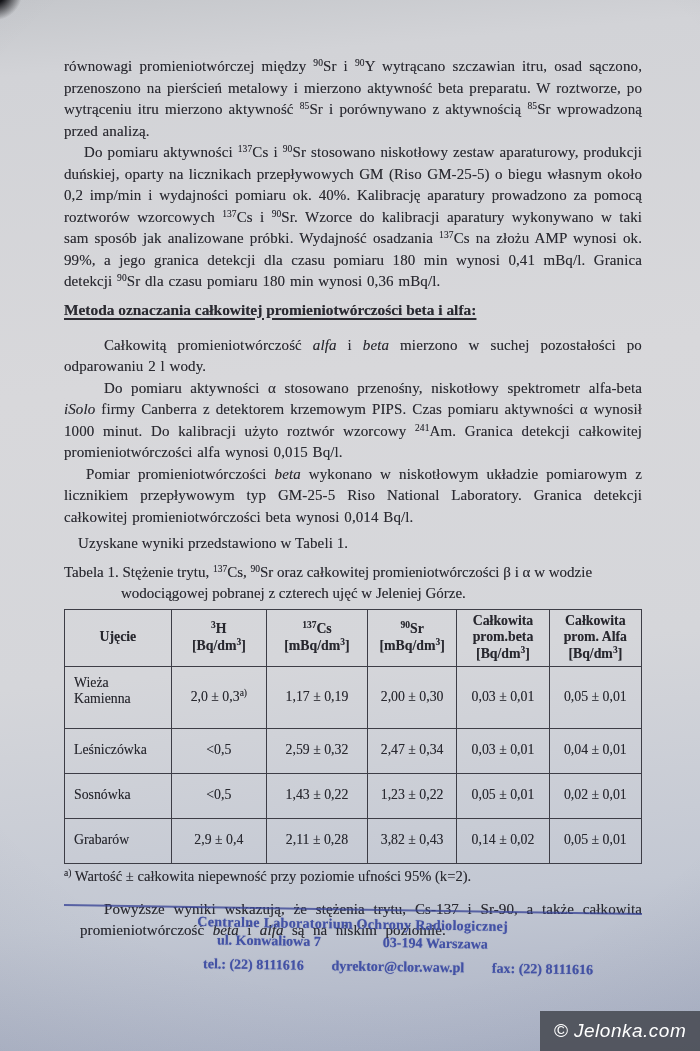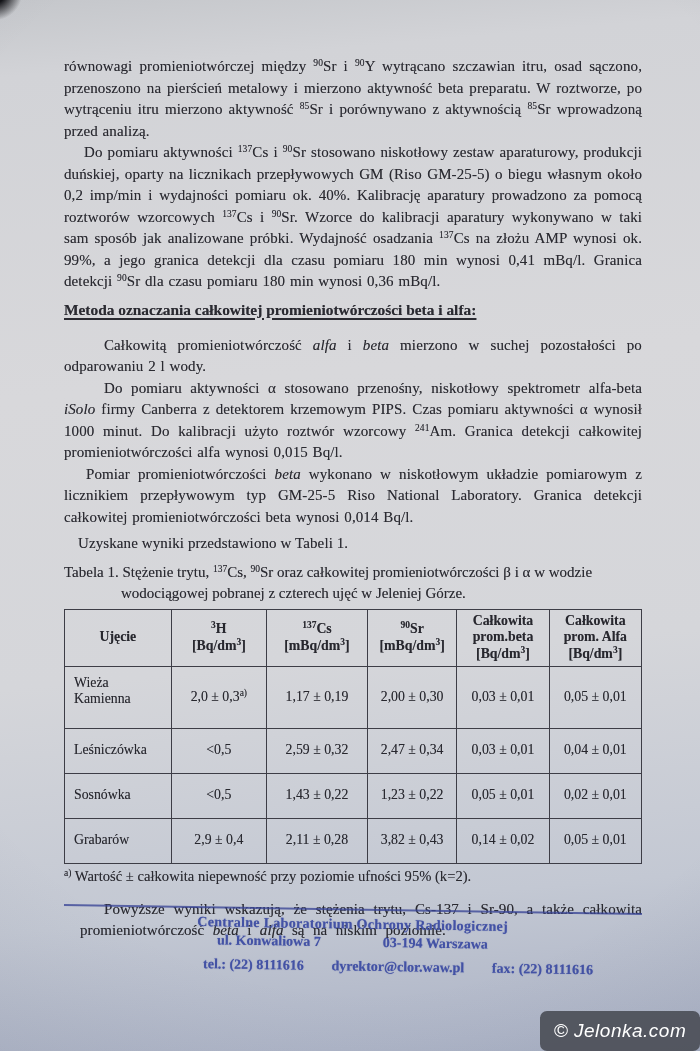--- a/index.html
+++ b/index.html
@@ -59,21 +59,21 @@
     transform:rotate(0.9deg);transform-origin:0 0;
     text-shadow:0 0 1px rgba(67,82,165,0.65);
   }
   .stamp-rule{height:0;border-top:2.5px solid rgba(56,68,150,0.78);margin-bottom:5px;}
   .stamp .s1{text-align:center;letter-spacing:0.3px;}
   .stamp .s2{display:flex;justify-content:center;gap:62px;margin-top:1px;}
   .stamp .s3{display:flex;justify-content:space-between;margin:7px 48px 0 140px;gap:20px;}
   .watermark{
     position:absolute;left:540px;top:1011px;width:160px;height:40px;
     background:rgba(76,80,88,0.93);
-    display:flex;align-items:center;justify-content:center;border-radius:7px;
+    display:flex;align-items:center;justify-content:center;
   }
   .watermark span{
     color:#ffffff;font-family:"Liberation Sans","DejaVu Sans",sans-serif;
     font-style:italic;font-size:19px;letter-spacing:0.5px;
   }
 </style>
 </head>
 <body>
 
 <div class="photo">

